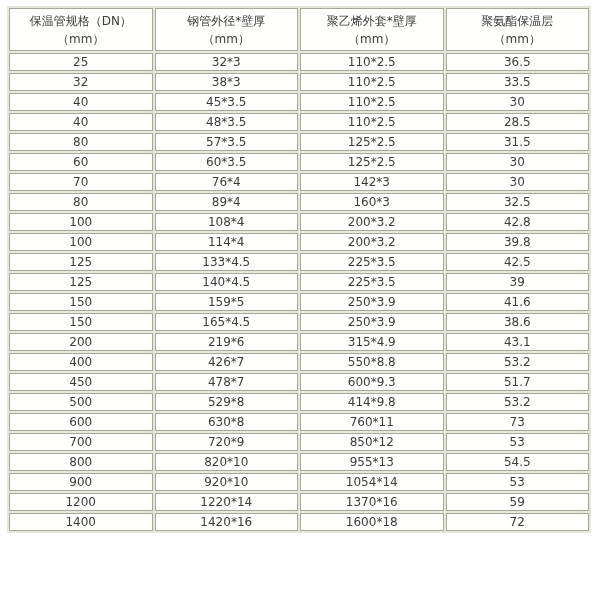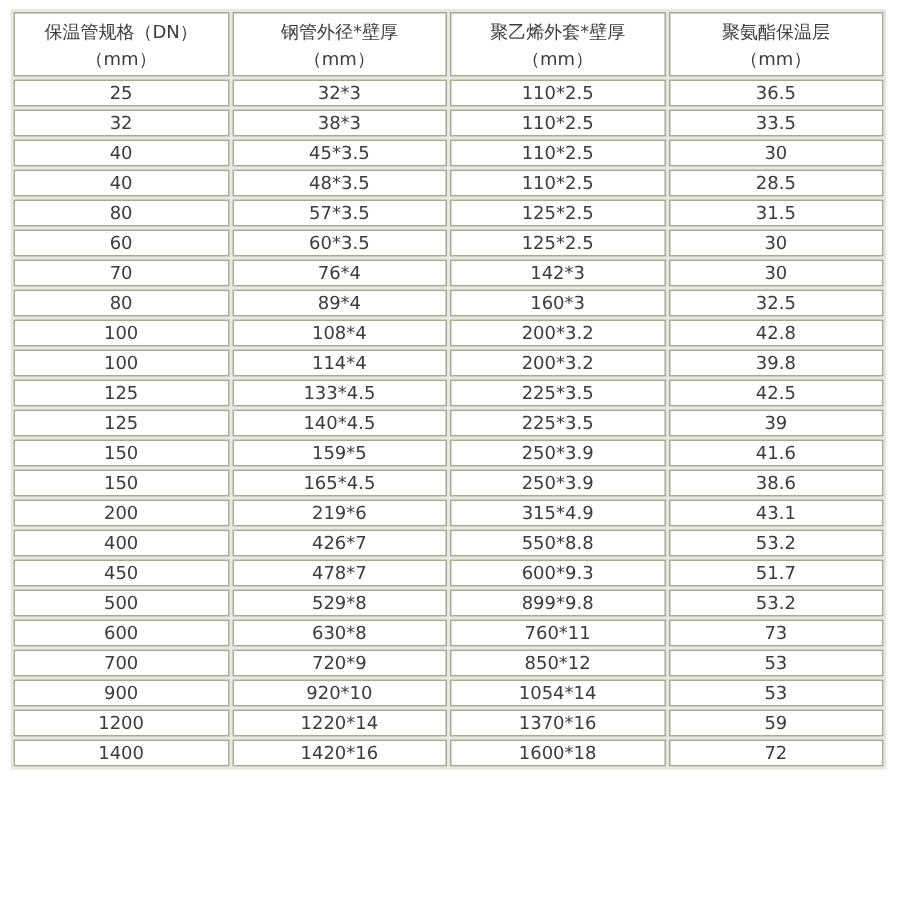--- a/index.html
+++ b/index.html
@@ -169,34 +169,40 @@
         </tr>
         <tr>
           <td>450</td>
           <td>478*7</td>
           <td>600*9.3</td>
           <td>51.7</td>
         </tr>
         <tr>
           <td>500</td>
           <td>529*8</td>
-          <td>899*9.8</td>
+          <td>414*9.8</td>
           <td>53.2</td>
         </tr>
         <tr>
           <td>600</td>
           <td>630*8</td>
           <td>760*11</td>
           <td>73</td>
         </tr>
         <tr>
           <td>700</td>
           <td>720*9</td>
           <td>850*12</td>
           <td>53</td>
+        </tr>
+        <tr>
+          <td>800</td>
+          <td>820*10</td>
+          <td>955*13</td>
+          <td>54.5</td>
         </tr>
         <tr>
           <td>900</td>
           <td>920*10</td>
           <td>1054*14</td>
           <td>53</td>
         </tr>
         <tr>
           <td>1200</td>
           <td>1220*14</td>

